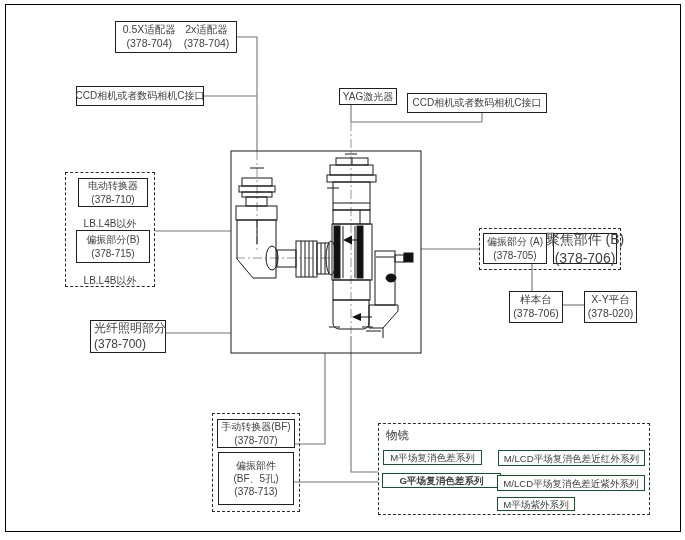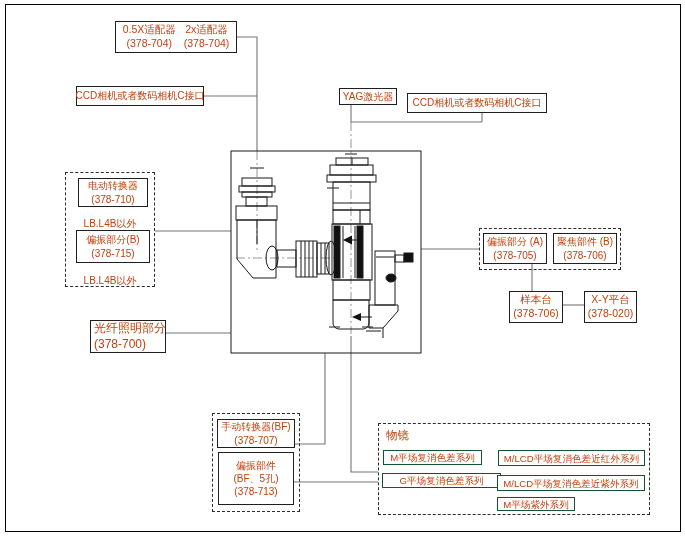--- a/index.html
+++ b/index.html
@@ -1,18 +1,18 @@
 <!DOCTYPE html>
 <html><head>
 <meta charset="utf-8">
 <style>
   html,body{margin:0;padding:0;background:#fff;}
   #screen{
     position:relative;width:685px;height:540px;background:#fff;overflow:hidden;
-    font-family:"Liberation Sans","DejaVu Sans",sans-serif;color:#c2410c;
+    font-family:"Liberation Sans","DejaVu Sans",sans-serif;color:#404040;
   }
   .pageborder{position:absolute;left:5px;top:4px;width:674px;height:526px;border:1.2px solid #000;}
   .b{
     position:absolute;box-sizing:border-box;border:1px solid #1f1f1f;background:#fff;
     display:flex;flex-direction:column;align-items:center;justify-content:center;
     text-align:center;font-size:10.5px;line-height:1.32;white-space:nowrap;z-index:3;
   }
   .bold{border-width:1.4px;}
   .dashbox{position:absolute;box-sizing:border-box;border:1px dashed #2b2b2b;background:transparent;z-index:2;}
   .note{position:absolute;font-size:10px;line-height:12px;text-align:center;white-space:nowrap;z-index:3;margin-top:9px;}
@@ -162,21 +162,21 @@
     <span style="display:block">偏振部分(B)</span>
     <span style="display:block">(378-715)</span>
   </div>
   <div class="note" style="left:65px;top:266px;width:90px;">LB.L4B以外</div>
 
   <div class="dashbox" style="left:479px;top:228px;width:142px;height:42px;"></div>
   <div class="b" style="left:483px;top:233px;width:64px;height:31px;font-size:10px;">
     <span style="display:block">偏振部分 (A)</span>
     <span style="display:block">(378-705)</span>
   </div>
-  <div class="b" style="left:553px;top:233px;width:64px;height:31px;font-size:10px;">
+  <div class="b" style="left:553px;top:233px;width:64px;height:31px;font-size:14px;">
     <span style="display:block">聚焦部件 (B)</span>
     <span style="display:block">(378-706)</span>
   </div>
 
   <div class="b" style="left:509px;top:291px;width:54px;height:32px;">
     <span style="display:block">样本台</span>
     <span style="display:block">(378-706)</span>
   </div>
   <div class="b" style="left:584px;top:291px;width:53px;height:32px;">
     <span style="display:block">X-Y平台</span>
@@ -196,17 +196,17 @@
   <div class="b" style="left:218px;top:452px;width:76px;height:53px;font-size:10px;">
     <span style="display:block">偏振部件</span>
     <span style="display:block">(BF、5孔)</span>
     <span style="display:block">(378-713)</span>
   </div>
 
   <div class="dashbox" style="left:378px;top:423px;width:272px;height:92px;"></div>
   <div class="objtitle" style="left:386px;top:428px;">物镜</div>
   <div class="objitem" style="left:383px;top:450px;width:99px;height:15px;">M平场复消色差系列</div>
   <div class="objitem" style="left:498px;top:450px;width:147px;height:16px;">M/LCD平场复消色差近红外系列</div>
-  <div class="objitem" style="left:382px;top:473px;width:119px;height:15px;">G平场复消色差系列</div>
+  <div class="objitem" style="left:382px;top:473px;width:119px;height:15px;font-weight:bold;">G平场复消色差系列</div>
   <div class="objitem" style="left:497px;top:475px;width:148px;height:16px;">M/LCD平场复消色差近紫外系列</div>
   <div class="objitem" style="left:497px;top:497px;width:78px;height:14px;">M平场紫外系列</div>
 
 </div>
 
 </body></html>

